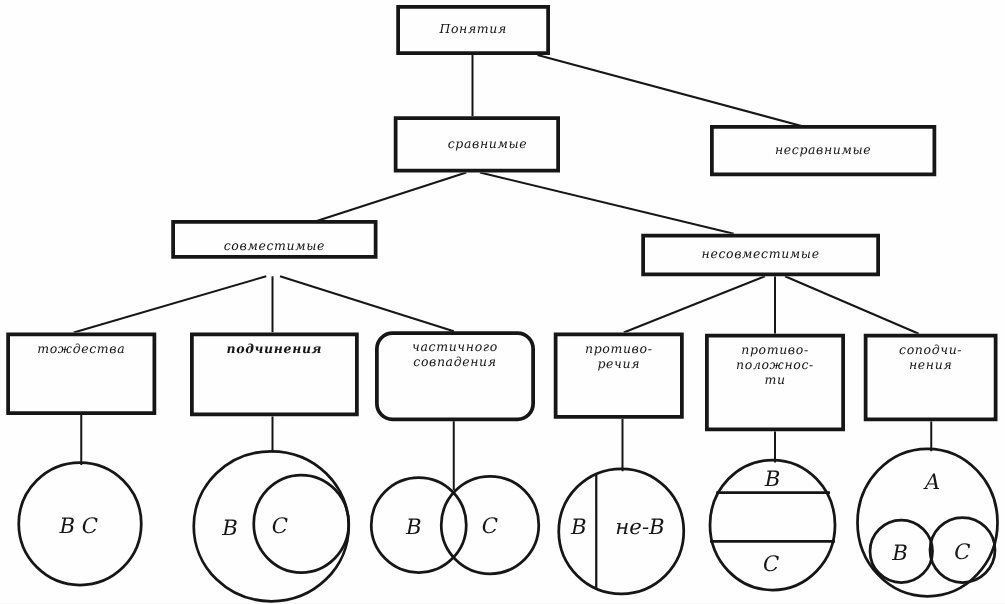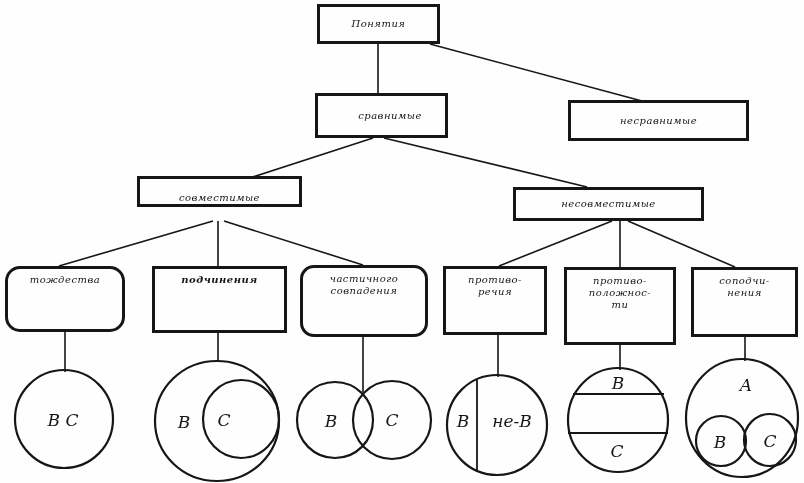--- a/index.html
+++ b/index.html
@@ -29,21 +29,21 @@
     white-space: pre-line;
     z-index: 2;
   }
   .node.top-align { align-items: flex-start; padding-top: 5px; }
   
   #node-root            { left: 317px; top: 4px;   width: 123px; height: 40px; }
   #node-comparable      { left: 315px; top: 93px;  width: 133px; height: 45px; padding-left: 17px; }
   #node-incomparable    { left: 568px; top: 100px; width: 181px; height: 41px; }
   #node-compatible      { left: 137px; top: 176px; width: 165px; height: 31px; align-items: flex-end; }
   #node-incompatible    { left: 502px; top: 187px; width: 191px; height: 34px; margin-left: 11px; }
-  #node-identity        { left: 5px;   top: 266px; width: 120px; height: 66px; border-radius: 15px; }
+  #node-identity        { left: 5px;   top: 266px; width: 120px; height: 66px; }
   #node-subordination   { left: 152px; top: 266px; width: 135px; height: 67px; font-weight: bold; }
   #node-partial         { left: 300px; top: 265px; width: 128px; height: 72px; border-radius: 14px; }
   #node-contradiction   { left: 443px; top: 266px; width: 104px; height: 69px; }
   #node-opposition      { left: 564px; top: 267px; width: 112px; height: 78px; }
   #node-cosubordination { left: 691px; top: 267px; width: 107px; height: 70px; }
   .euler-letter {
     font-family: "DejaVu Serif", "Liberation Serif", serif;
     font-style: italic;
     font-size: 17px;
     fill: #161616;

